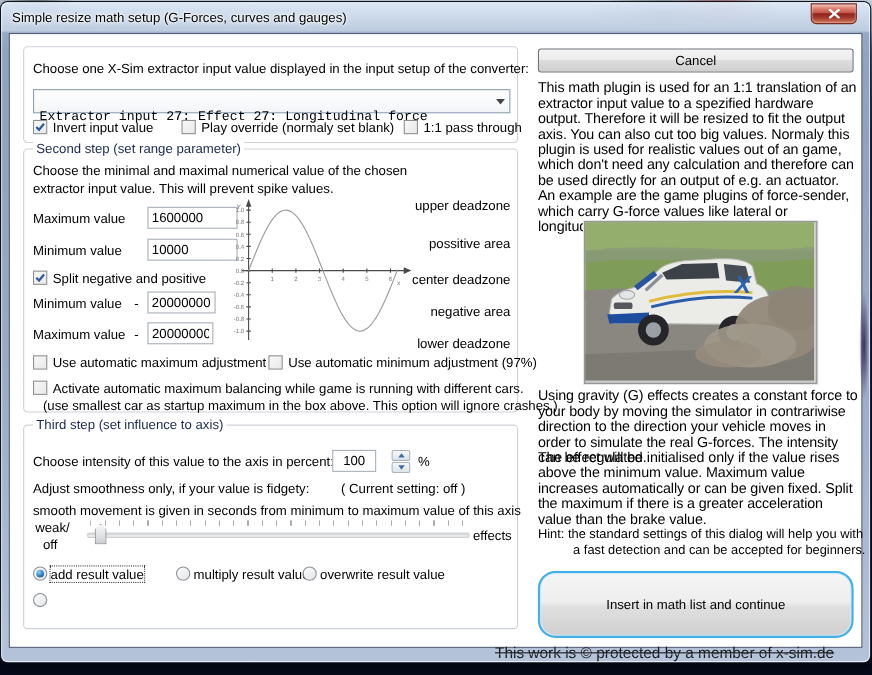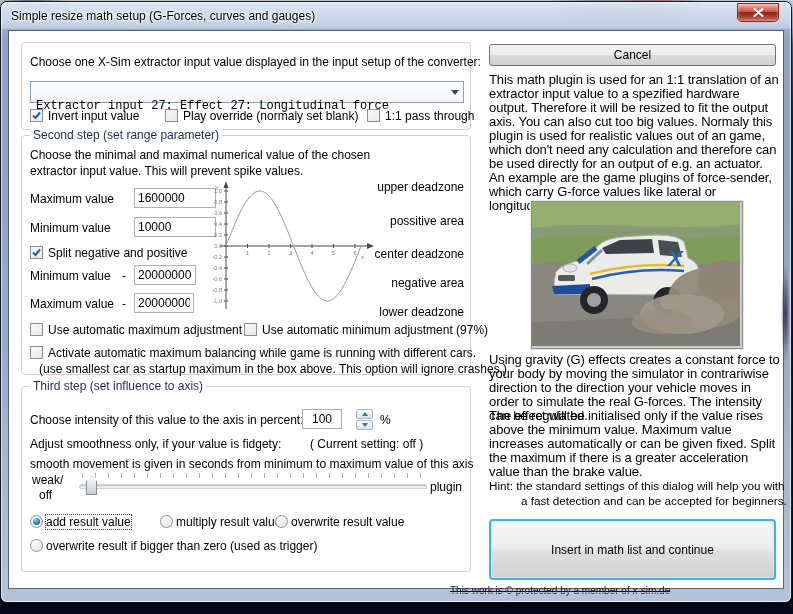--- a/index.html
+++ b/index.html
@@ -55,26 +55,26 @@
   .slider-ticks{position:absolute;height:5px;
      background:repeating-linear-gradient(90deg,#ababab 0 1px,transparent 1px 13px);}
   .slider-track{position:absolute;height:5px;border:1px solid #cfd2d5;border-radius:2px;background:#ecedee;
      box-shadow:inset 0 1px 1px rgba(0,0,0,.18);box-sizing:border-box;}
   .slider-thumb{position:absolute;width:11px;height:19px;border:1px solid #878c91;box-sizing:border-box;
      background:linear-gradient(180deg,#f5f6f7,#dfe2e4 60%,#caced1);
      clip-path:polygon(50% 0,100% 28%,100% 100%,0 100%,0 28%);}
   .btn{position:absolute;border:1px solid #6f7478;border-radius:3px;box-sizing:border-box;
      background:linear-gradient(180deg,#f3f3f3 0%,#ebebeb 49%,#dddddd 50%,#cfcfcf 100%);
      display:flex;align-items:center;justify-content:center;cursor:default;}
-  .btn-insert{border:2px solid #3fb0e8;border-radius:4px;box-shadow:inset 0 0 0 1px #d6ecf8;
+  .btn-insert{border:2px solid #3fb0e8;border-radius:16px;box-shadow:inset 0 0 0 1px #d6ecf8;
      background:linear-gradient(180deg,#f5f5f5 0%,#eeeeee 45%,#dfdfdf 55%,#d0d0d0 100%);text-align:center;}
   .para{position:absolute;width:292px;line-height:14px;font-size:13px;letter-spacing:-0.1px;}
   .photo{position:absolute;border:1px solid #909090;box-shadow:0 0 0 1px #e6e6e6;background:#ccc;overflow:hidden;}
   .graphbox{position:absolute;}
-  .watermark{position:absolute;left:450px;top:585px;font-size:10px;color:#16181c;
+  .watermark{position:absolute;left:450px;top:585px;font-size:14px;color:#16181c;
      text-decoration:line-through;white-space:nowrap;text-shadow:0 1px 1px rgba(200,210,225,.5);}
 </style>
 </head>
 <body>
 
 <div class="root">
   <div class="desktop"></div>
 
   <div class="win">
     <div class="titlebar">
@@ -207,30 +207,29 @@
 
         <div class="lbl" style="left:8px;top:50px;">Adjust smoothness only, if your value is fidgety:</div>
         <div class="lbl" style="left:288px;top:50px;">( Current setting: off )</div>
         <div class="lbl" style="left:8px;top:70px;">smooth movement is given in seconds from minimum to maximum value of this axis</div>
 
         <div class="lbl" style="left:10px;top:86px;">weak/</div>
         <div class="lbl" style="left:17px;top:101px;">off</div>
         <div class="slider-ticks" style="left:60px;top:86px;width:344px;"></div>
         <div class="slider-track" style="left:57px;top:97px;width:348px;"></div>
         <div class="slider-thumb" style="left:64px;top:89px;"></div>
-        <div class="lbl" style="left:408px;top:93px;">plugin</div>
+        <div class="lbl" style="left:408px;top:93px;">effects</div>
 
         <span class="radio sel" style="left:8px;top:128px;"></span>
         <div class="lbl focus-dotted" style="left:24px;top:128px;">add result value</div>
         <span class="radio" style="left:138px;top:128px;"></span>
         <div class="lbl" style="left:154px;top:128px;">multiply result value</div>
         <span class="radio" style="left:253px;top:128px;"></span>
         <div class="lbl" style="left:269px;top:128px;">overwrite result value</div>
         <span class="radio" style="left:8px;top:152px;"></span>
-        <div class="lbl" style="left:24px;top:152px;">overwrite result if bigger than zero (used as trigger)</div>
       </div>
 
       <div style="position:absolute;left:478px;top:0;width:296px;height:557px;">
         <div class="btn" style="left:2px;top:13px;width:287px;height:22px;">
           <span>Cancel</span>
         </div>
 
         <div class="para" style="left:2px;top:42px;">This math plugin is used for an 1:1 translation of an extractor input value to a spezified hardware output. Therefore it will be resized to fit the output axis. You can also cut too big values. Normaly this plugin is used for realistic values out of an game, which don't need any calculation and therefore can be used directly for an output of e.g. an actuator. An example are the game plugins of force-sender, which carry G-force values like lateral or longitudenal forces.</div>
 
         <div class="photo" style="left:44px;top:170px;width:210px;height:146px;">

